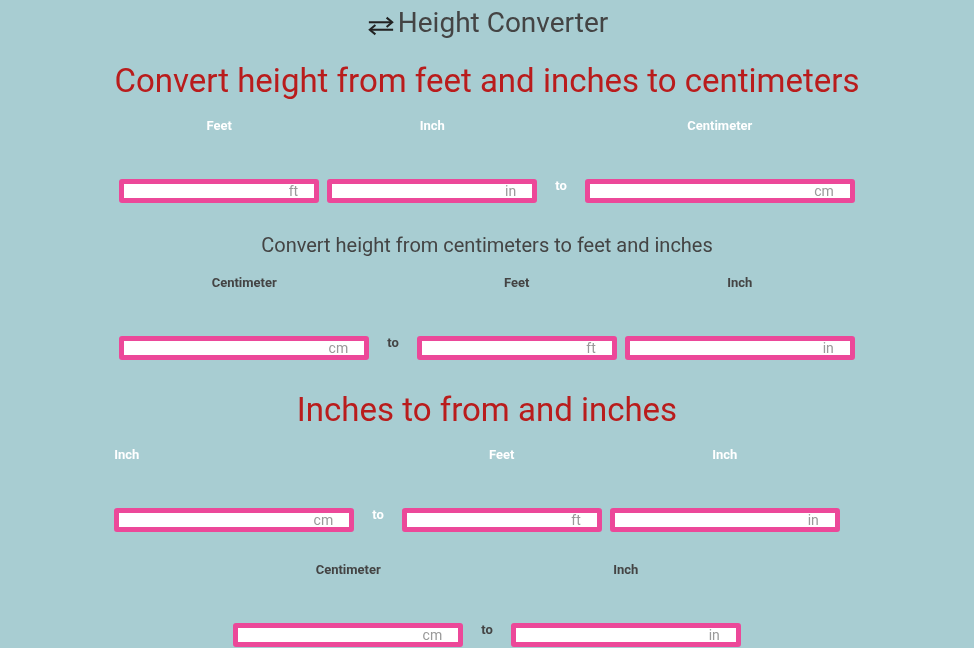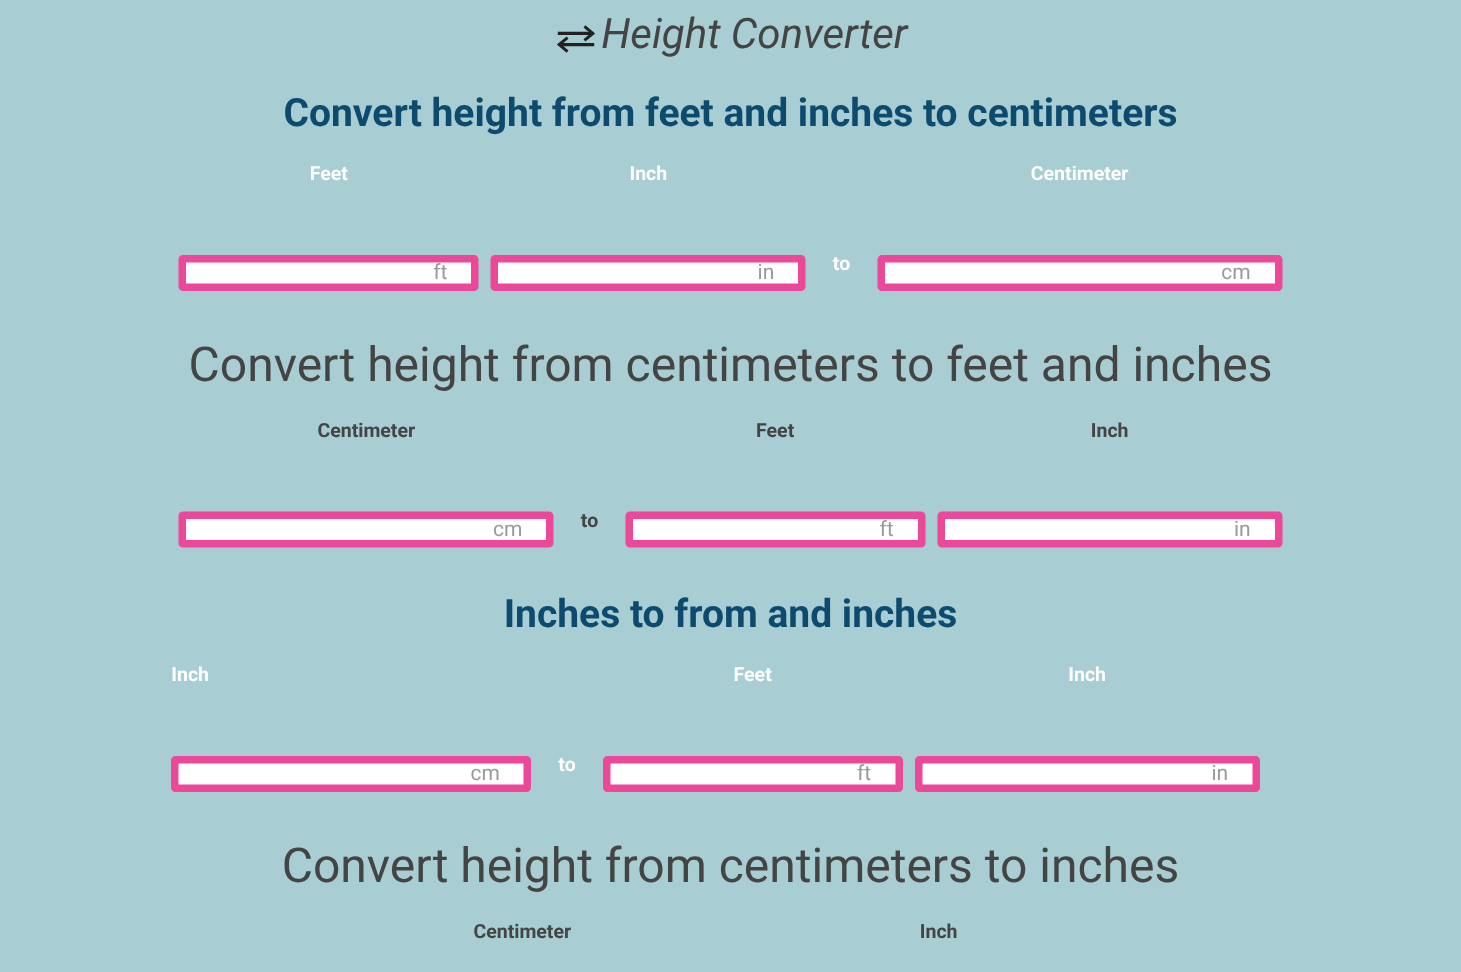--- a/index.html
+++ b/index.html
@@ -18,46 +18,45 @@
       text-align: center;
       padding: 6px 0 20px 0;
     }
     .header-title {
       color: #444;
       font-size: 28px;
       font-weight: 400;
       display: inline-flex;
       align-items: center;
       justify-content: center;
-      font-style: italic;
     }
     .exchange-icon {
       display: inline-block;
       width: 30px;
       height: 24px;
       position: relative;
       margin-right: 2px;
     }
     .exchange-icon svg {
       width: 28px;
       height: 22px;
     }
     .section {
       text-align: center;
       margin-bottom: 30px;
     }
     .section-title-light {
-      color: #0c4a6e;
-      font-size: 26px;
-      font-weight: 700;
+      color: #b91c1c;
+      font-size: 33px;
+      font-weight: 400;
       margin-bottom: 18px;
     }
     .section-title-dark {
       color: #444;
-      font-size: 32px;
+      font-size: 20px;
       font-weight: 400;
       margin-bottom: 18px;
     }
     .row {
       display: flex;
       align-items: flex-end;
       justify-content: center;
       gap: 8px;
       padding: 0 50px;
     }
@@ -217,21 +216,20 @@
       <span class="field-label-light">Inch</span>
       <div class="input-wrap w-230">
         <input type="text" style="">
         <span class="unit">in</span>
       </div>
     </div>
   </div>
 </div>
 
 <div class="section">
-  <h2 class="section-title-dark">Convert height from centimeters to inches</h2>
   <div class="row">
     <div class="field">
       <span class="field-label-dark">Centimeter</span>
       <div class="input-wrap w-230">
         <input type="text" style="">
         <span class="unit">cm</span>
       </div>
     </div>
     <span class="to-label">to</span>
     <div class="field">

